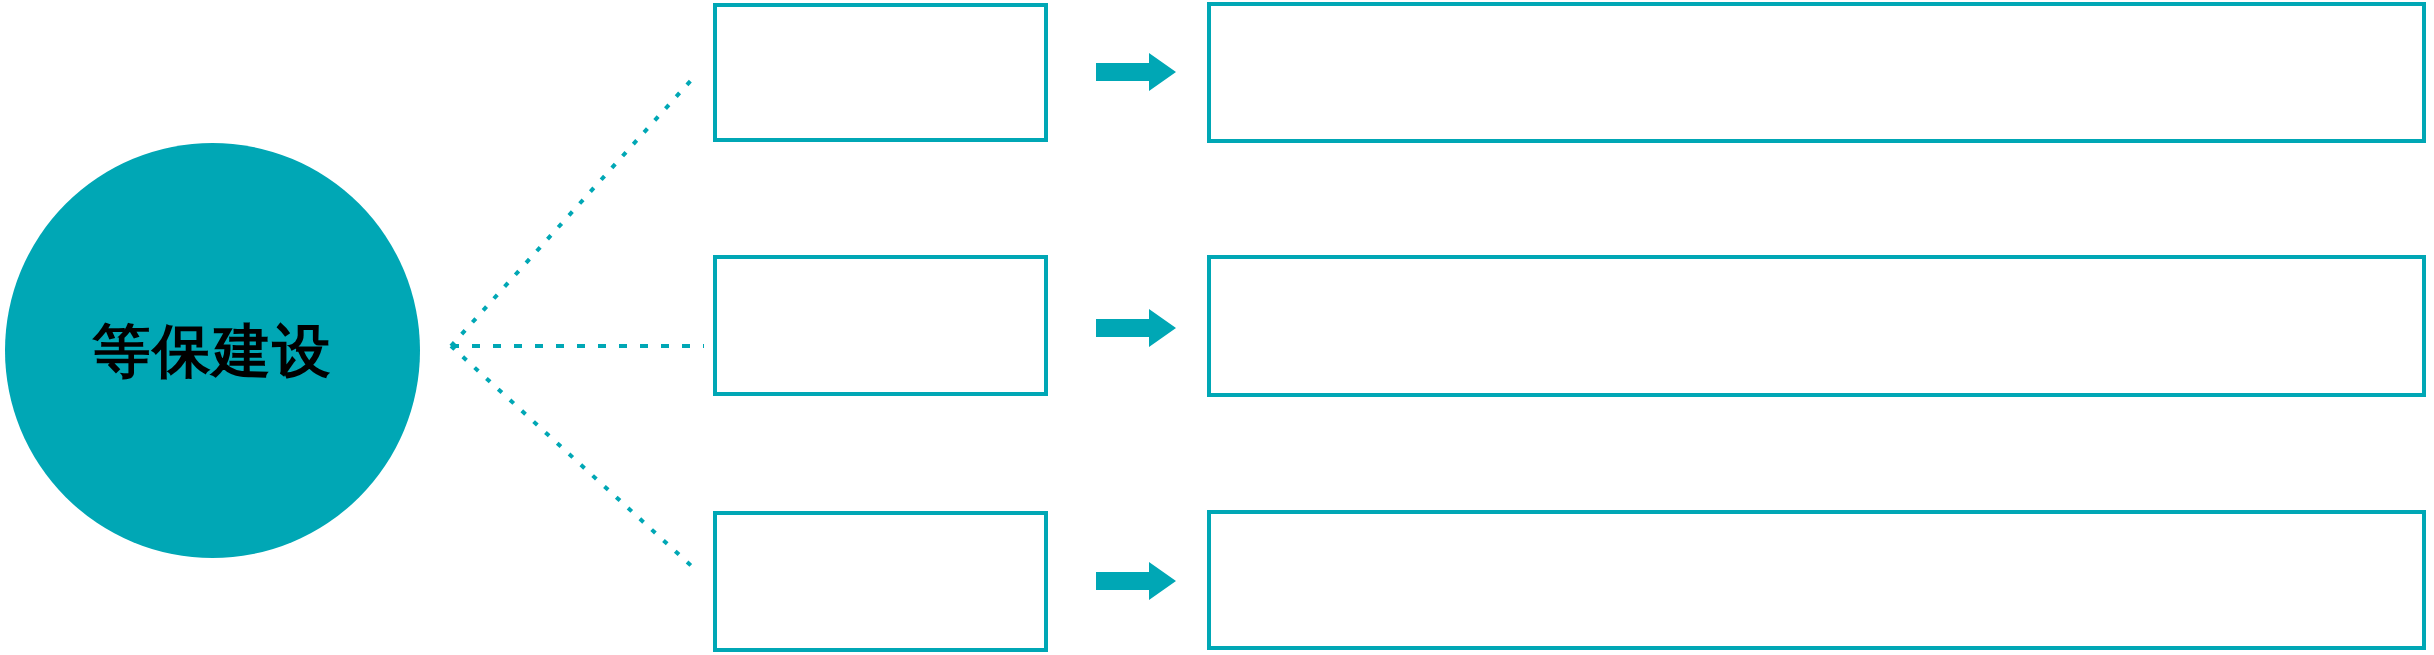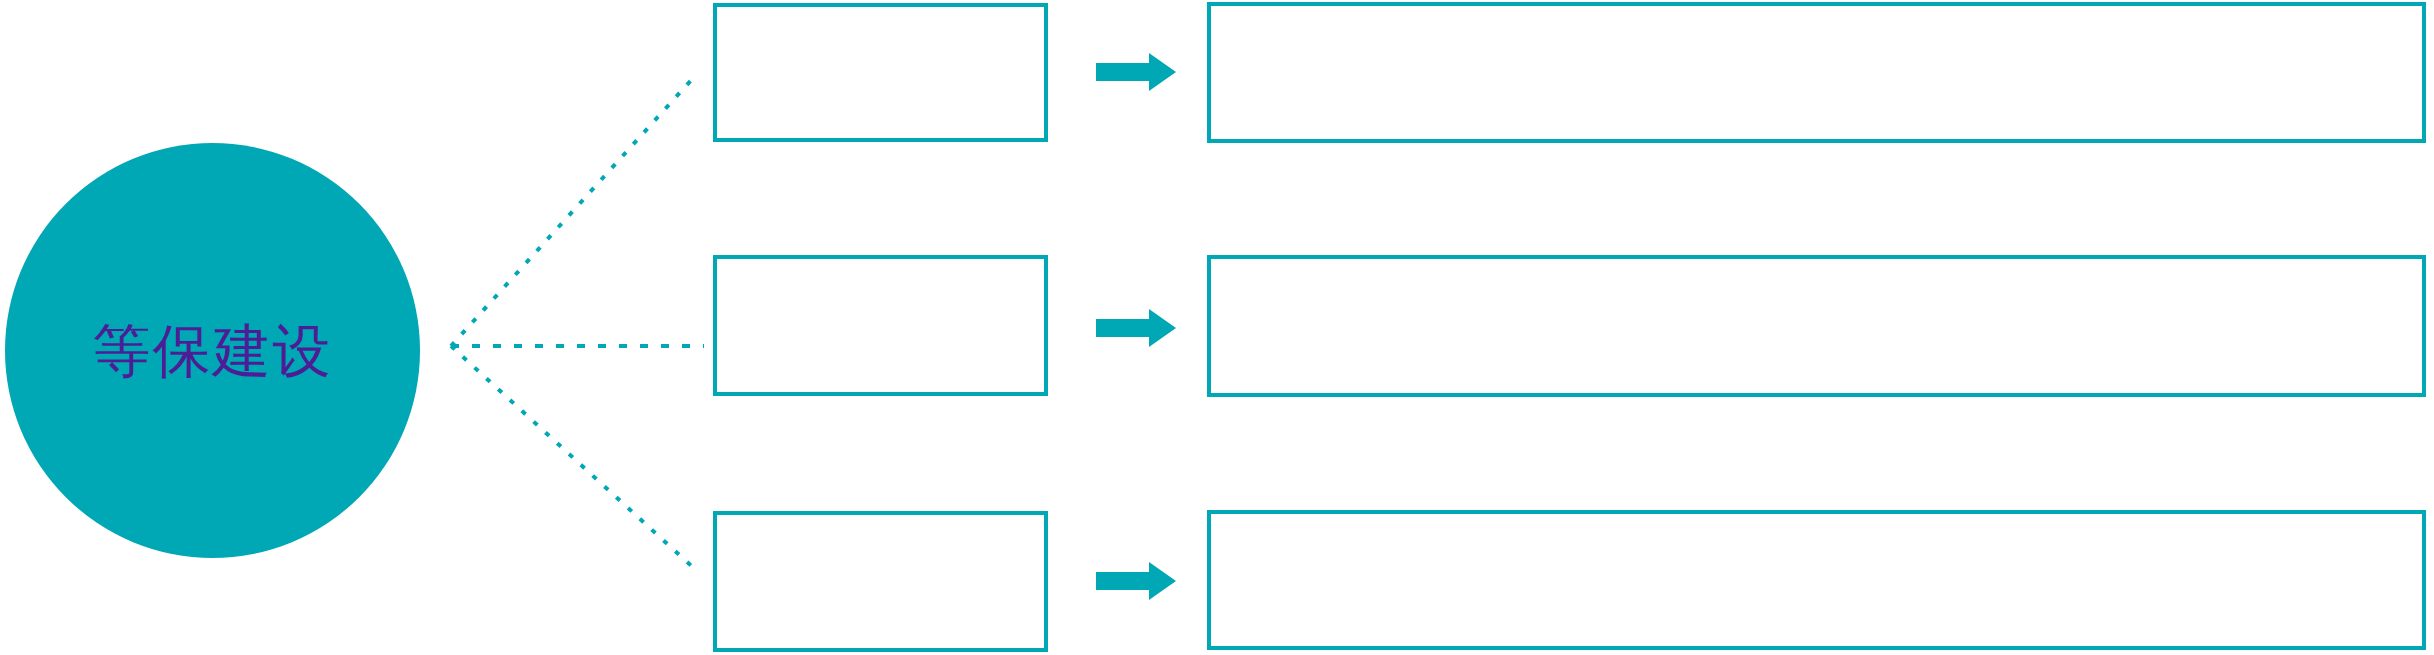--- a/index.html
+++ b/index.html
@@ -33,23 +33,23 @@
     left: 5px; top: 143px;
     width: 415px; height: 415px;
     border-radius: 50%;
     background: var(--accent);
     display: flex;
     flex-direction: column;
     align-items: center;
     justify-content: center;
   }
   .topic-circle .line {
-    color: #4c1d95;
+    color: #000000;
     font-size: 58px;
-    font-weight: 400;
+    font-weight: 700;
     line-height: 76px;
     letter-spacing: 2px;
     text-align: center;
     white-space: nowrap;
   }
   .category-box {
     position: absolute;
     left: 713px;
     width: 335px;
     border: 4px solid var(--accent);

